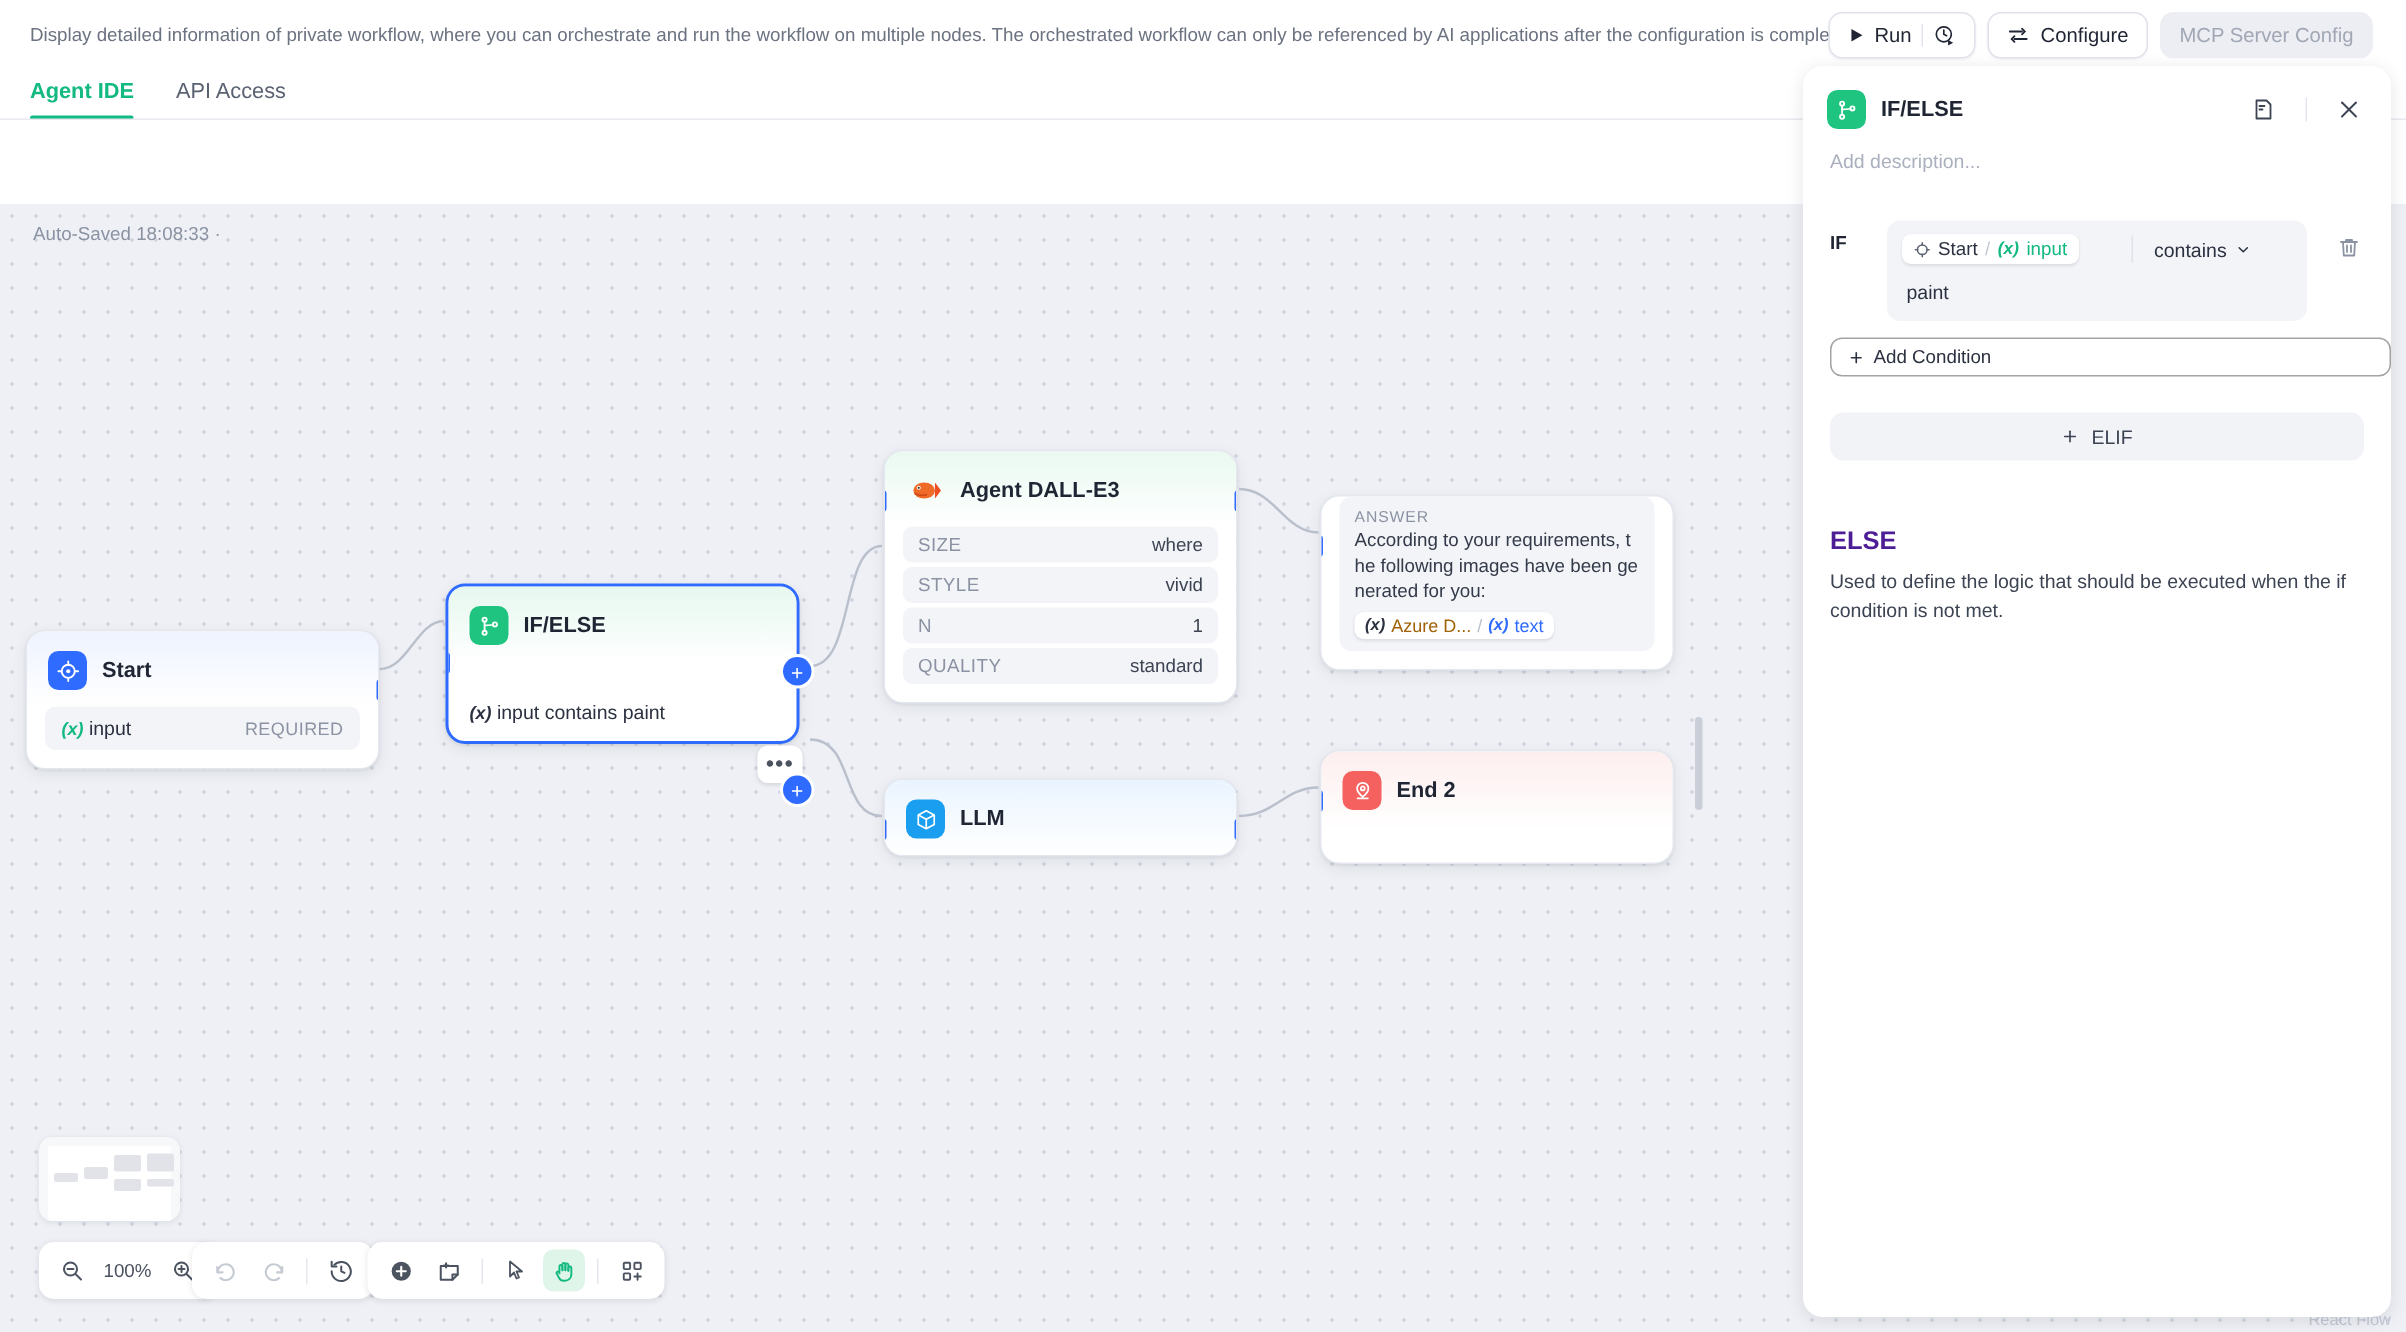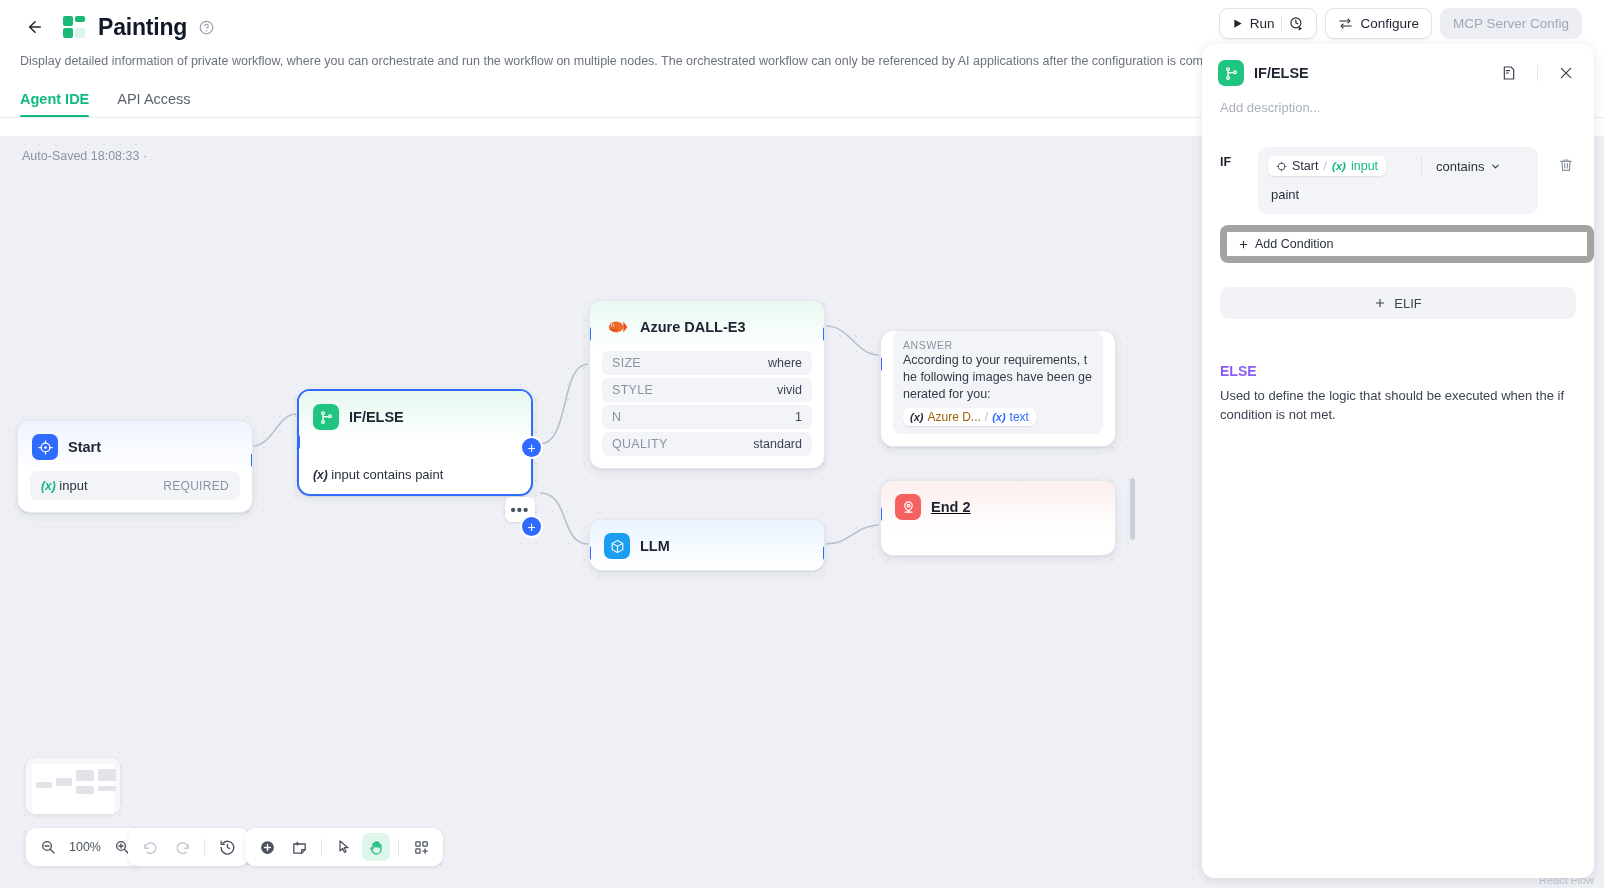--- a/index.html
+++ b/index.html
@@ -150,21 +150,21 @@
   .ico-sky { background:#1a9ef0; color:#fff; }
   .model-row {
     display:flex; align-items:center; gap:8px; background:#f3f4f8;
     border-radius:7px; padding:7px 11px; font-size:13px; color:#2b3140;
   }
   .ms-logo { width:14px; height:14px; display:grid;
     grid-template-columns:1fr 1fr; grid-template-rows:1fr 1fr; gap:1.5px; flex:none;}
   .ms-logo i { display:block; }
 
   
-  #node-end2 { left: 880px; top: 344px; width: 236px; text-decoration: underline; }
+  #node-end2 { left: 880px; top: 364px; width: 236px; }
   #node-end2 .node-head { background: linear-gradient(180deg,#fdeeee 0%, #ffffff 100%); }
 
   svg.edges { position:absolute; left:0; top:0; width:100%; height:100%;
     pointer-events:none; z-index:1; }
 
   
   .minimap {
     position:absolute; left:26px; bottom:74px; width:94px; height:56px;
     background:#f7f8fa; border-radius:9px; padding:6px 6px 0 6px;
     box-shadow:0 1px 4px rgba(16,24,40,.08);
@@ -237,65 +237,43 @@
   .var-pill .gname { color:#12b981; }
   .var-pill .sname { color:#2b3140; }
   .cond-div { width:1px; height:18px; background:#dfe2ea; margin:0 14px 0 auto; }
   .op-select { display:flex; align-items:center; gap:6px; font-size:13px;
     color:#2b3140; cursor:pointer; padding-right:4px; min-width:92px; }
   .cond-val { font-size:13px; color:#2b3140; padding:11px 3px 3px 3px; }
   .trash { width:24px; height:24px; display:flex; align-items:center;
     justify-content:center; color:#8b93a3; cursor:pointer; flex:none; margin-top:6px;}
   .add-cond {
     display:inline-flex; align-items:center; gap:6px; background:#fff;
-    border:7px solid #a3a3a3; border-radius:8px; padding:5px 11px;
+    border:1px solid #a3a3a3; border-radius:8px; padding:5px 11px;
     font-size:12.5px; color:#2b3140; cursor:pointer; margin:11px 0 0 18px;
   }
   .elif-btn {
     margin:24px 18px 0 18px; height:32px; background:#f1f3f7; border-radius:9px;
     display:flex; align-items:center; justify-content:center; gap:8px;
     font-size:13px; color:#3c4352; cursor:pointer;
   }
-  .else-label { margin:44px 18px 0 18px; font-size:14px; font-weight:600; color:#8b5cf6;}
+  .else-label { margin:44px 18px 0 18px; font-size:17px; font-weight:600; color:#4c1d95;}
   .else-text { margin:8px 18px 0 18px; font-size:13px; color:#3c4352; line-height:1.45;}
 
   .vscroll {
     position:absolute; left:1130px; top:478px; width:5px; height:62px;
     background:#c9ced8; border-radius:3px; z-index: 3;
   }
   .react-flow-wm {
     position:absolute; right:10px; bottom:2px; font-size:11px; color:#c2c7d1;
   }
 </style>
 </head>
 <body>
 
 <div class="page-header">
-  <div class="title-row">
-    <div class="back-btn">
-      <svg width="18" height="18" viewBox="0 0 24 24" fill="none" stroke="currentColor" stroke-width="2" stroke-linecap="round" stroke-linejoin="round">
-        <line x1="19" y1="12" x2="5" y2="12"></line>
-          <polyline points="12 19 5 12 12 5"></polyline>
-      </svg>
-    </div>
-    <div class="app-logo">
-      <i></i>
-        <i></i>
-        <i></i>
-        <i></i>
-    </div>
-    <div class="page-title">Painting</div>
-    <span class="help-icon">
-      <svg width="15" height="15" viewBox="0 0 24 24" fill="none" stroke="currentColor" stroke-width="2">
-        <circle cx="12" cy="12" r="10"></circle>
-        <path d="M9.1 9a3 3 0 0 1 5.8 1c0 2-3 3-3 3" stroke-linecap="round"></path>
-        <line x1="12" y1="17" x2="12" y2="17" stroke-linecap="round" stroke-width="2.4"></line>
-      </svg>
-    </span>
-  </div>
   <div class="page-desc">Display detailed information of private workflow, where you can orchestrate and run the workflow on multiple nodes. The orchestrated workflow can only be referenced by AI applications after the configuration is completed.</div>
   <div class="tabs">
     <div class="tab active">Agent IDE</div>
     <div class="tab">API Access</div>
     <div class="tabs-underline"></div>
   </div>
 </div>
 
 <div class="canvas-wrap">
 
@@ -364,21 +342,21 @@
     <div class="node-head">
       <div class="node-ico" style="background:transparent;">
         <svg width="22" height="18" viewBox="0 0 24 20">
           <ellipse cx="11" cy="10" rx="8" ry="6" fill="#f06a2a"></ellipse>
           <path d="M19 4 L23.5 10 L19 16 Z" fill="#ef4e23"></path>
           <circle cx="7" cy="8" r="1.5" fill="#fff"></circle>
           <circle cx="7" cy="8" r="0.8" fill="#3a2a20"></circle>
           <path d="M4 12 Q8 14.5 13 13" stroke="#d24a16" stroke-width="1.3" fill="none"></path>
         </svg>
       </div>
-      <div class="node-title">Azure DALL-E3</div>
+      <div class="node-title">Agent DALL-E3</div>
     </div>
     <div class="node-body">
       <div class="kv-row">
         <span class="kv-k">SIZE</span>
         <span class="kv-v">where</span>
       </div>
       <div class="kv-row">
         <span class="kv-k">STYLE</span>
         <span class="kv-v">vivid</span>
       </div>

